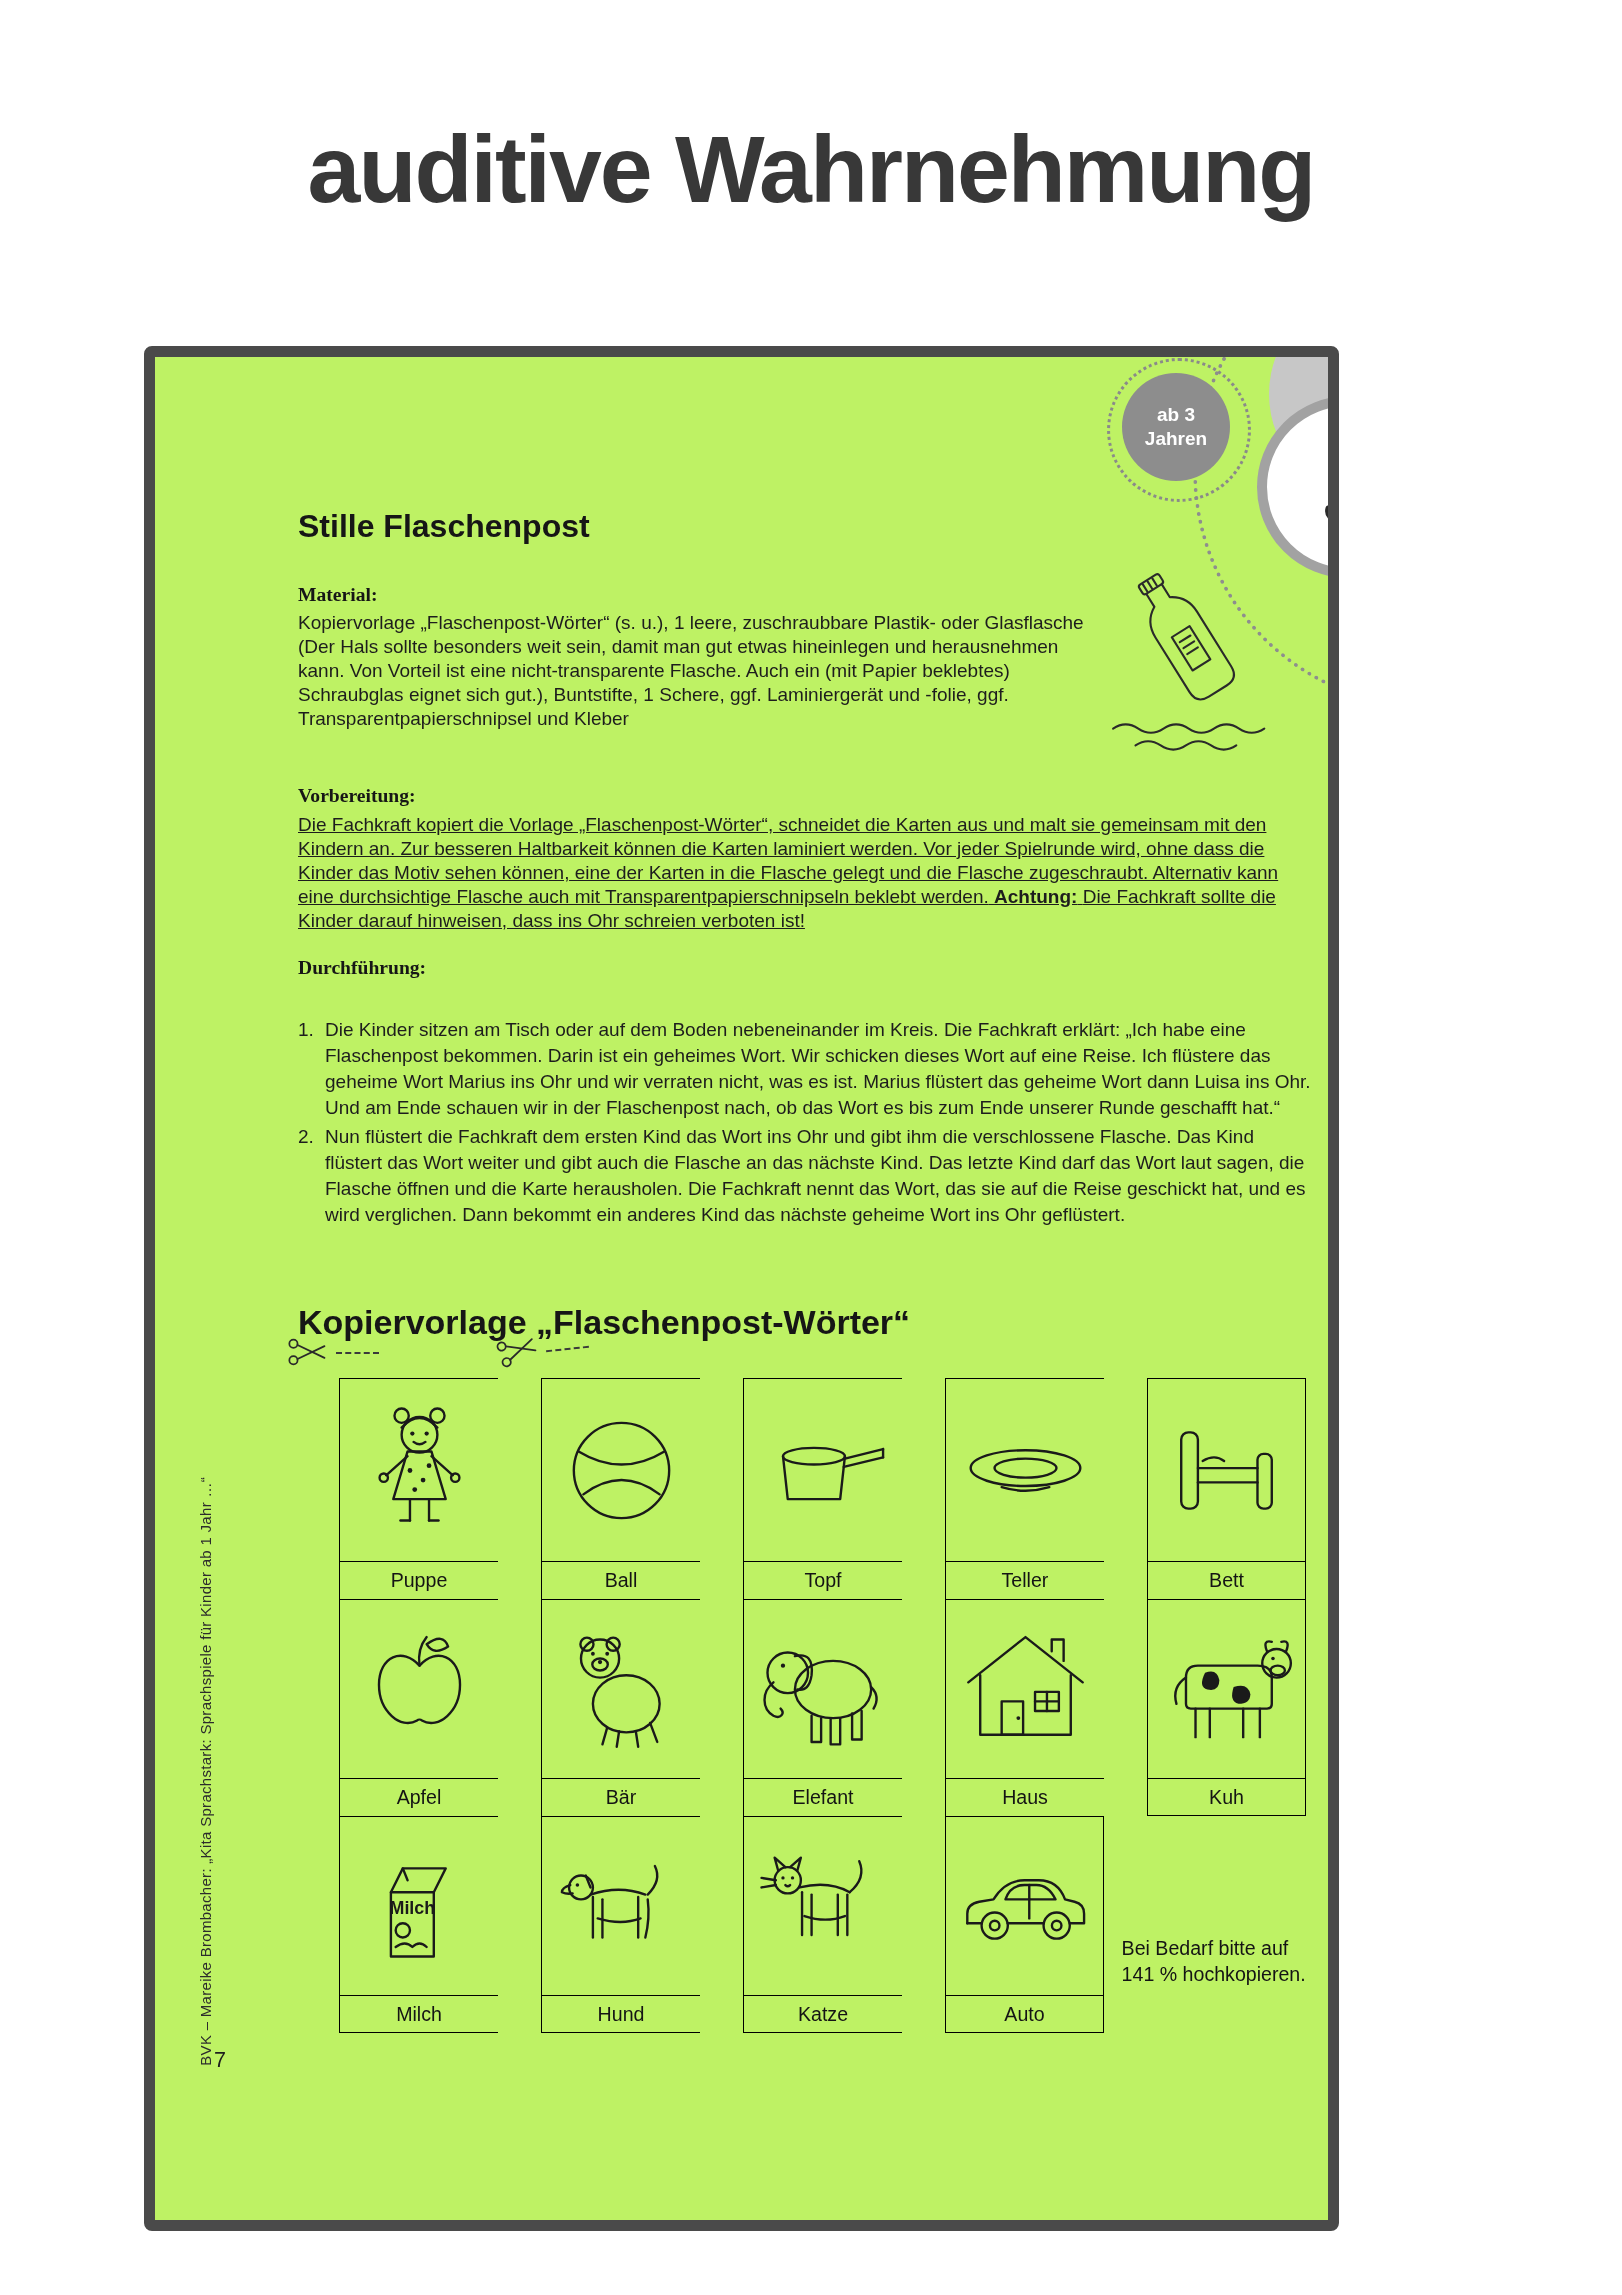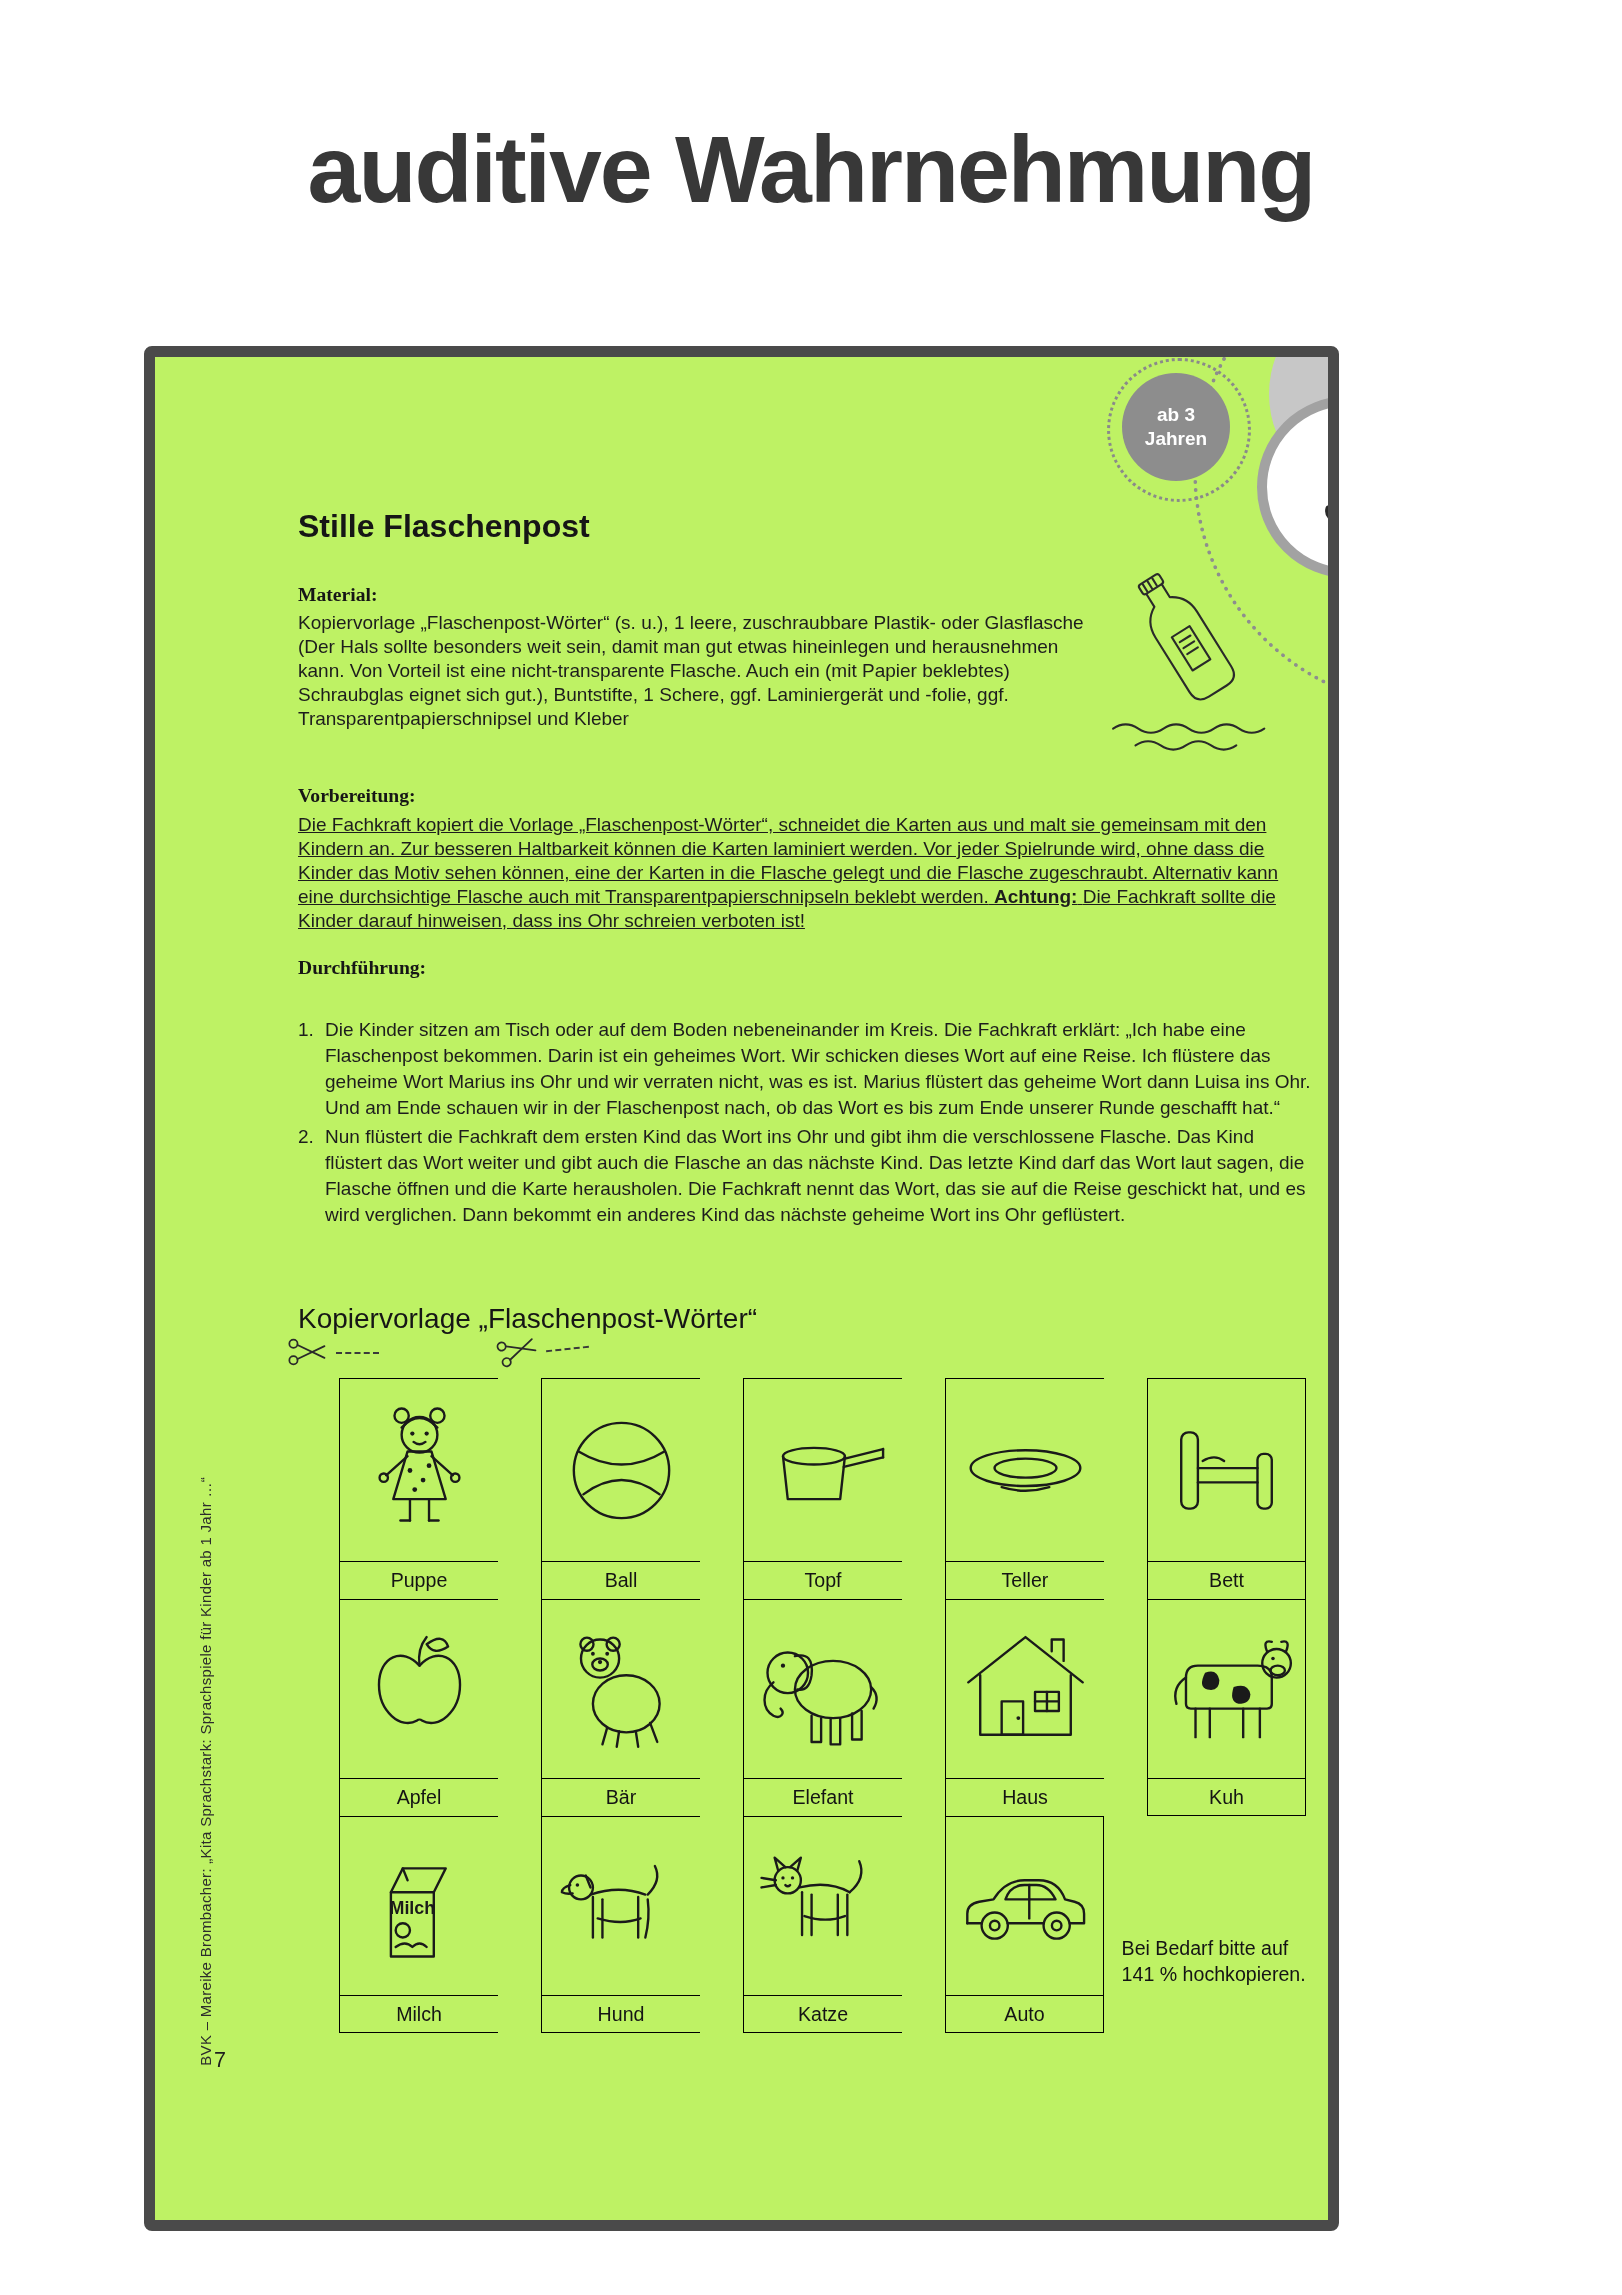--- a/index.html
+++ b/index.html
@@ -36,21 +36,21 @@
   .abs{position:absolute;margin-top:44px;}
   .activity-title{left:143px;top:107px;font-size:32px;font-weight:bold;color:#161616;}
   .sec-h{left:143px;font-size:19.6px;font-weight:bold;color:#161616;font-family:Liberation Serif, serif;}
   .body-text{left:143px;font-size:19px;line-height:24px;color:#1d1d1d;}
   .material-p{width:801px;}
   .vorb-p{width:1014px;}
   .steps{left:143px;width:1014px;font-size:19px;line-height:26px;}
   .step{display:flex;margin-bottom:3.4px;}
   .step-num{width:27px;flex:0 0 27px;}
   .step-text{flex:1;}
-  .kopier-h{left:143px;top:902px;font-size:28px;font-weight:normal;color:#161616;}
+  .kopier-h{left:143px;top:902px;font-size:34px;font-weight:bold;color:#161616;}
 
   .bottle-wrap{left:945px;top:161px;width:183px;height:210px;}
 
   
   .vtable{position:absolute;left:141px;top:1021px;display:grid;
           grid-template-columns:repeat(5,202px);
           grid-template-rows:183px 38px 179px 38px 179px 38px;}
   .cell{box-sizing:border-box;display:flex;align-items:center;justify-content:center;}
   .bl{border-left:1.4px solid #000;} .bt{border-top:1.4px solid #000;margin-left:43px;}
   .br{border-right:1.4px solid #000;} .bb{border-bottom:1.4px solid #000;}

